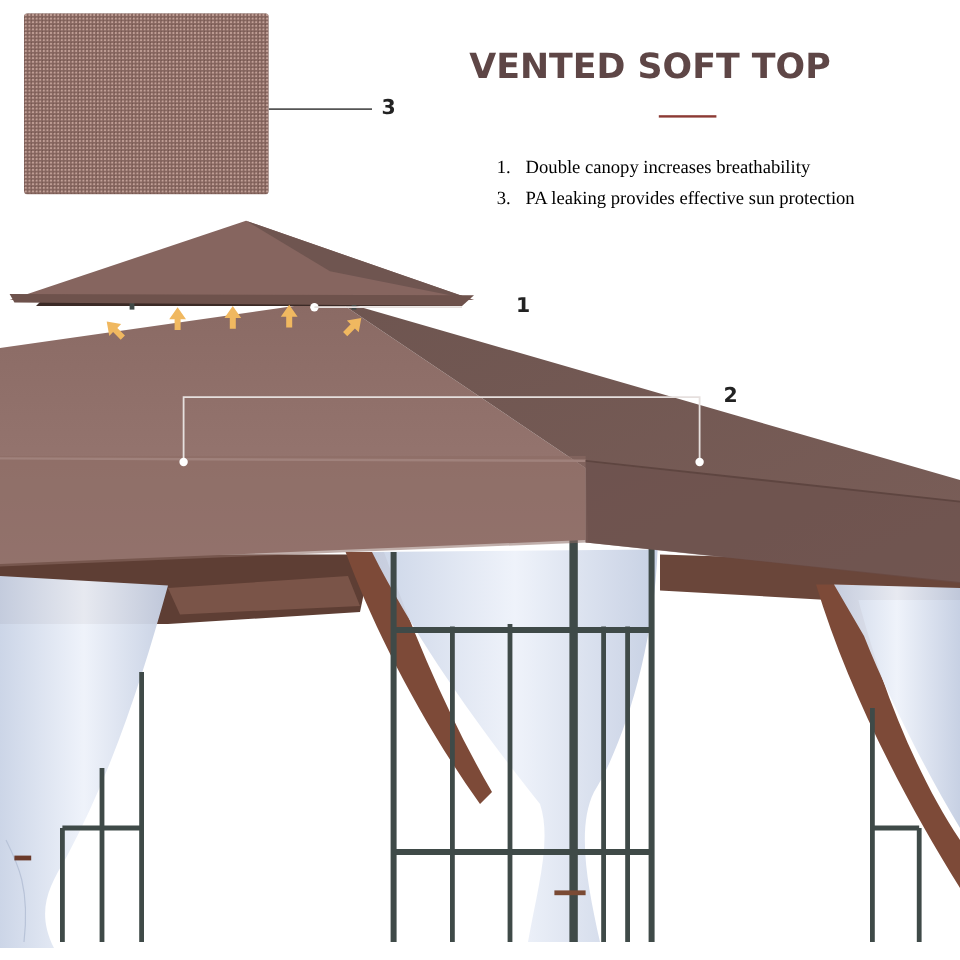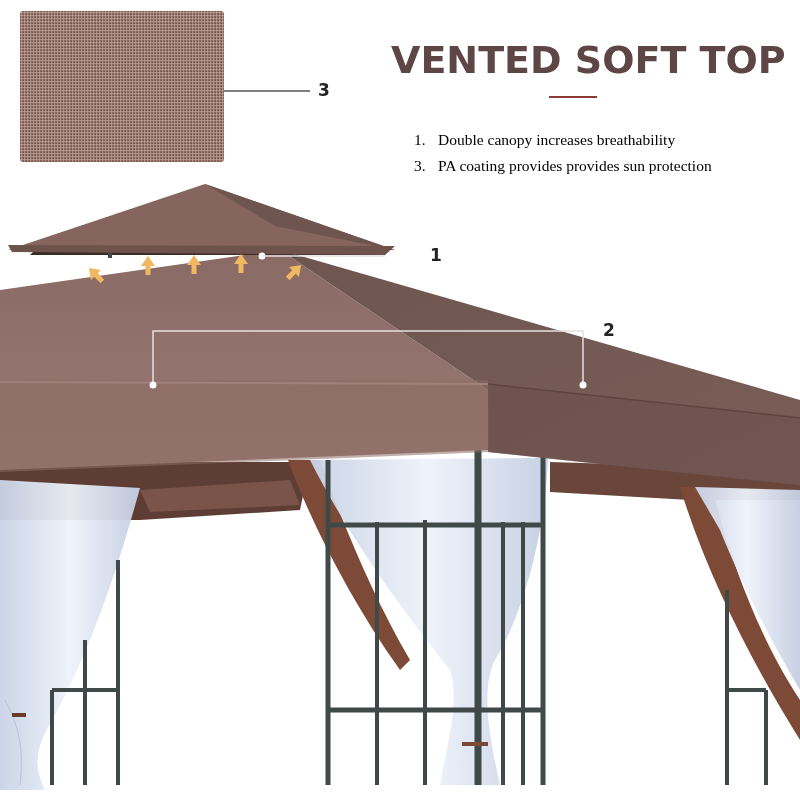--- a/index.html
+++ b/index.html
@@ -6,21 +6,21 @@
     body {
       width: 800px; height: 800px; overflow: hidden;
       background: #ffffff;
       font-family: "Liberation Sans", "DejaVu Sans", sans-serif;
       position: relative;
     }
     .scene { position: absolute; left: 0; top: 0; width: 800px; height: 800px; }
     .title {
       position: absolute; left: 391px; top: 38px; width: 370px;
       font-family: "DejaVu Sans", "Liberation Sans", sans-serif;
-      font-weight: bold; font-size: 38px; color: #5e4646;
+      font-weight: bold; font-size: 29px; color: #5e4646;
       letter-spacing: 0px; white-space: nowrap; margin: 0;
     }
     .title-rule {
       position: absolute; left: 549px; top: 96px; width: 48px; height: 2px;
       background: #8c3a34;
     }
     .features {
       position: absolute; left: 398px; top: 113px; margin: 16px; padding: 0;
       list-style: none;
       font-family: Liberation Serif, serif;
@@ -164,18 +164,18 @@
   <line x1="224" y1="91" x2="310" y2="91" stroke="#555" stroke-width="1.5"></line>
 </svg>
 
 <div class="swatch"></div>
 
 <h1 class="title">VENTED SOFT TOP</h1>
 <div class="title-rule"></div>
 
 <ol class="features">
   <li><span class="num">1.</span><span>Double canopy increases breathability</span></li>
-  <li><span class="num">3.</span><span>PA coating provides provides sun protection</span></li>
+  <li><span class="num">3.</span><span>PA leaking provides effective sun protection</span></li>
 </ol>
 
 <span class="callout-num" style="left:318px; top:80px;">3</span>
 <span class="callout-num" style="left:430px; top:245px;">1</span>
 <span class="callout-num" style="left:603px; top:320px;">2</span>
 
 </body></html>

